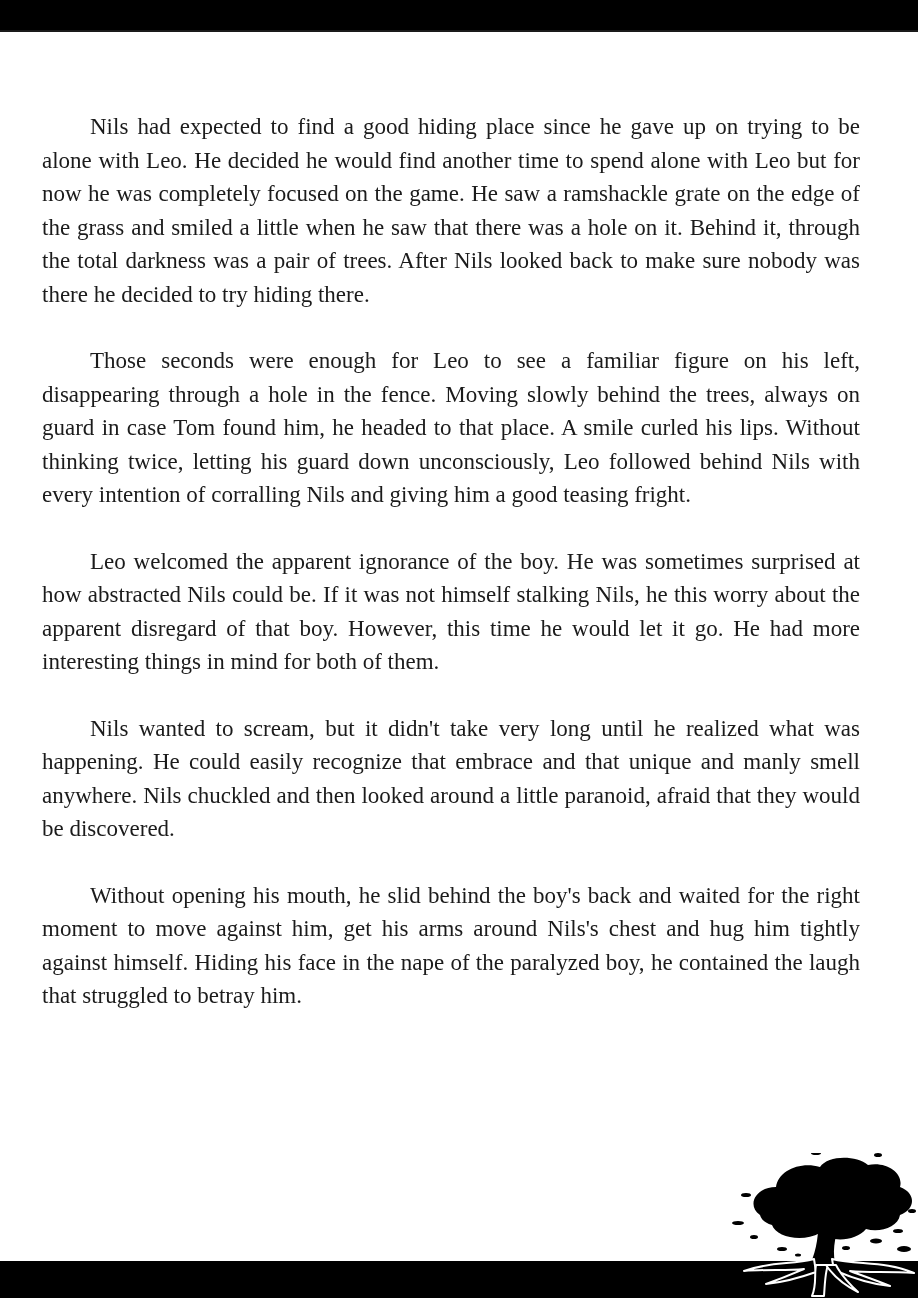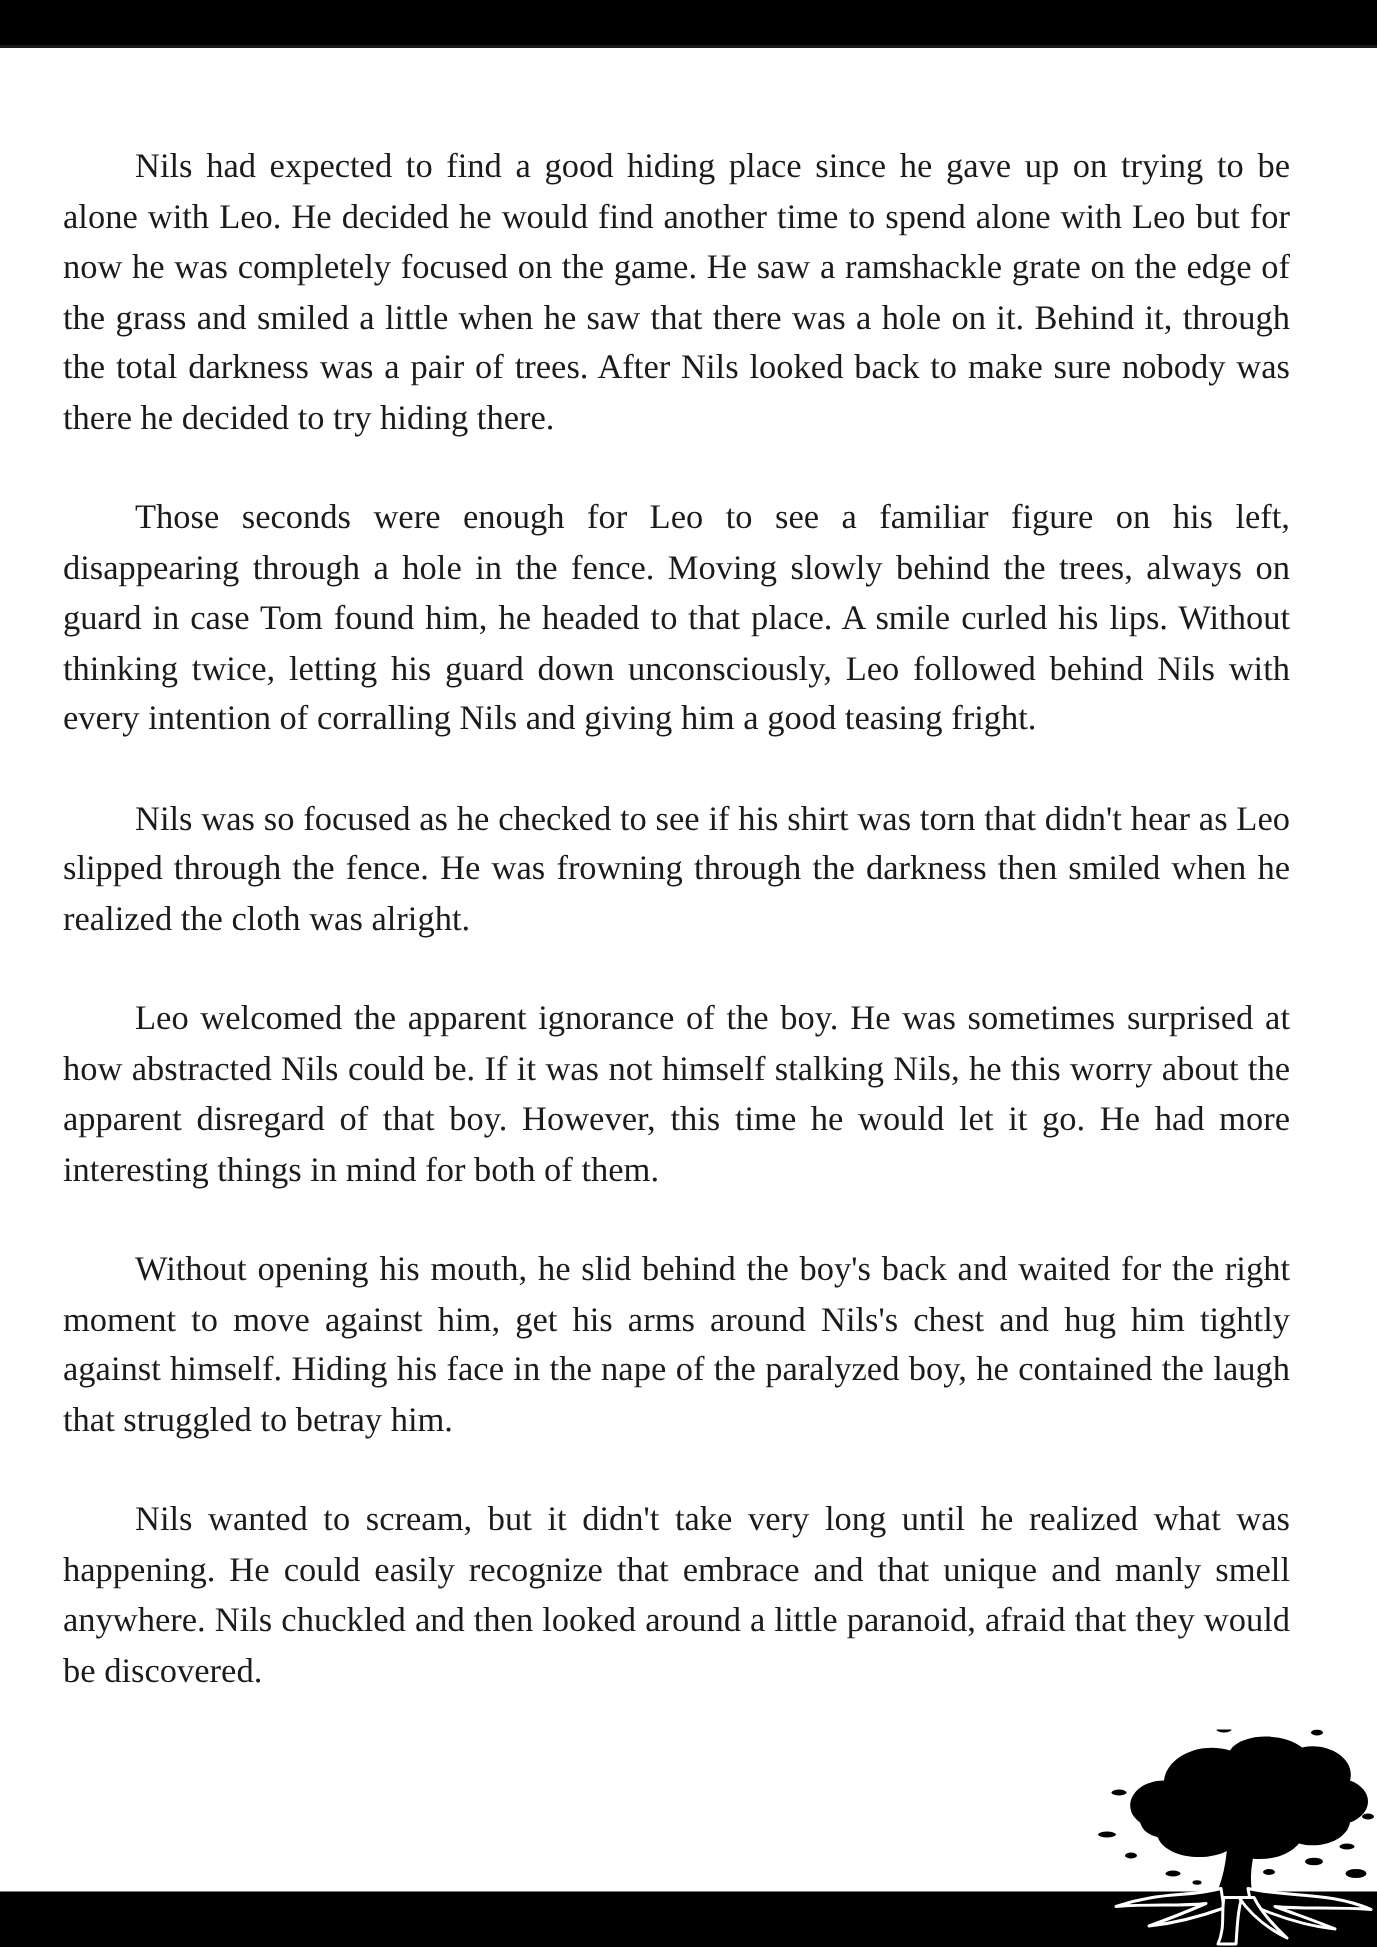--- a/index.html
+++ b/index.html
@@ -35,44 +35,43 @@
     position: absolute;
     top: 94px;
     left: 42px;
     width: 818px;
     color: #1b1b1b;
     font-size: 23px;
     line-height: 33.5px;
     text-align: justify;
   }
   .content p {
-    margin: 0 0 33px 0;
+    margin: 16px 0 33px 0;
     text-indent: 48px;
   }
   .tree-logo {
     position: absolute;
     right: 0;
     bottom: 0;
     z-index: 2;
   }
 </style>
 </head>
 <body>
 
 <div class="page">
 
   <div class="top-border"></div>
 
   <div class="content">
     <p>Nils had expected to find a good hiding place since he gave up on trying to be alone with Leo. He decided he would find another time to spend alone with Leo but for now he was completely focused on the game. He saw a ramshackle grate on the edge of the grass and smiled a little when he saw that there was a hole on it. Behind it, through the total darkness was a pair of trees. After Nils looked back to make sure nobody was there he decided to try hiding there.</p>
     <p>Those seconds were enough for Leo to see a familiar figure on his left, disappearing through a hole in the fence. Moving slowly behind the trees, always on guard in case Tom found him, he headed to that place. A smile curled his lips. Without thinking twice, letting his guard down unconsciously, Leo followed behind Nils with every intention of corralling Nils and giving him a good teasing fright.</p>
-    <p>Nils was so focused as he checked to see if his shirt was torn that didn't hear as Leo slipped through the fence. He was frowning through the darkness then smiled when he realized the cloth was alright.</p>
     <p>Leo welcomed the apparent ignorance of the boy. He was sometimes surprised at how abstracted Nils could be. If it was not himself stalking Nils, he this worry about the apparent disregard of that boy. However, this time he would let it go. He had more interesting things in mind for both of them.</p>
+    <p>Nils wanted to scream, but it didn't take very long until he realized what was happening. He could easily recognize that embrace and that unique and manly smell anywhere. Nils chuckled and then looked around a little paranoid, afraid that they would be discovered.</p>
     <p>Without opening his mouth, he slid behind the boy's back and waited for the right moment to move against him, get his arms around Nils's chest and hug him tightly against himself. Hiding his face in the nape of the paralyzed boy, he contained the laugh that struggled to betray him.</p>
-    <p>Nils wanted to scream, but it didn't take very long until he realized what was happening. He could easily recognize that embrace and that unique and manly smell anywhere. Nils chuckled and then looked around a little paranoid, afraid that they would be discovered.</p>
   </div>
 
   <svg class="tree-logo" width="190" height="145" viewBox="0 0 190 145" xmlns="http://www.w3.org/2000/svg">
 
     <path fill="#000" d="M32,62 C18,52 28,34 48,34 C50,18 72,8 92,14 C100,2 128,2 140,12
          C158,8 176,20 172,34 C188,40 188,56 172,62 C170,74 152,80 138,76
          C128,88 104,90 92,80 C74,90 48,84 44,72 C38,70 34,68 32,62 Z"></path>
 
     <ellipse fill="#000" cx="18" cy="42" rx="5" ry="2"></ellipse>
     <ellipse fill="#000" cx="10" cy="70" rx="6" ry="2"></ellipse>

